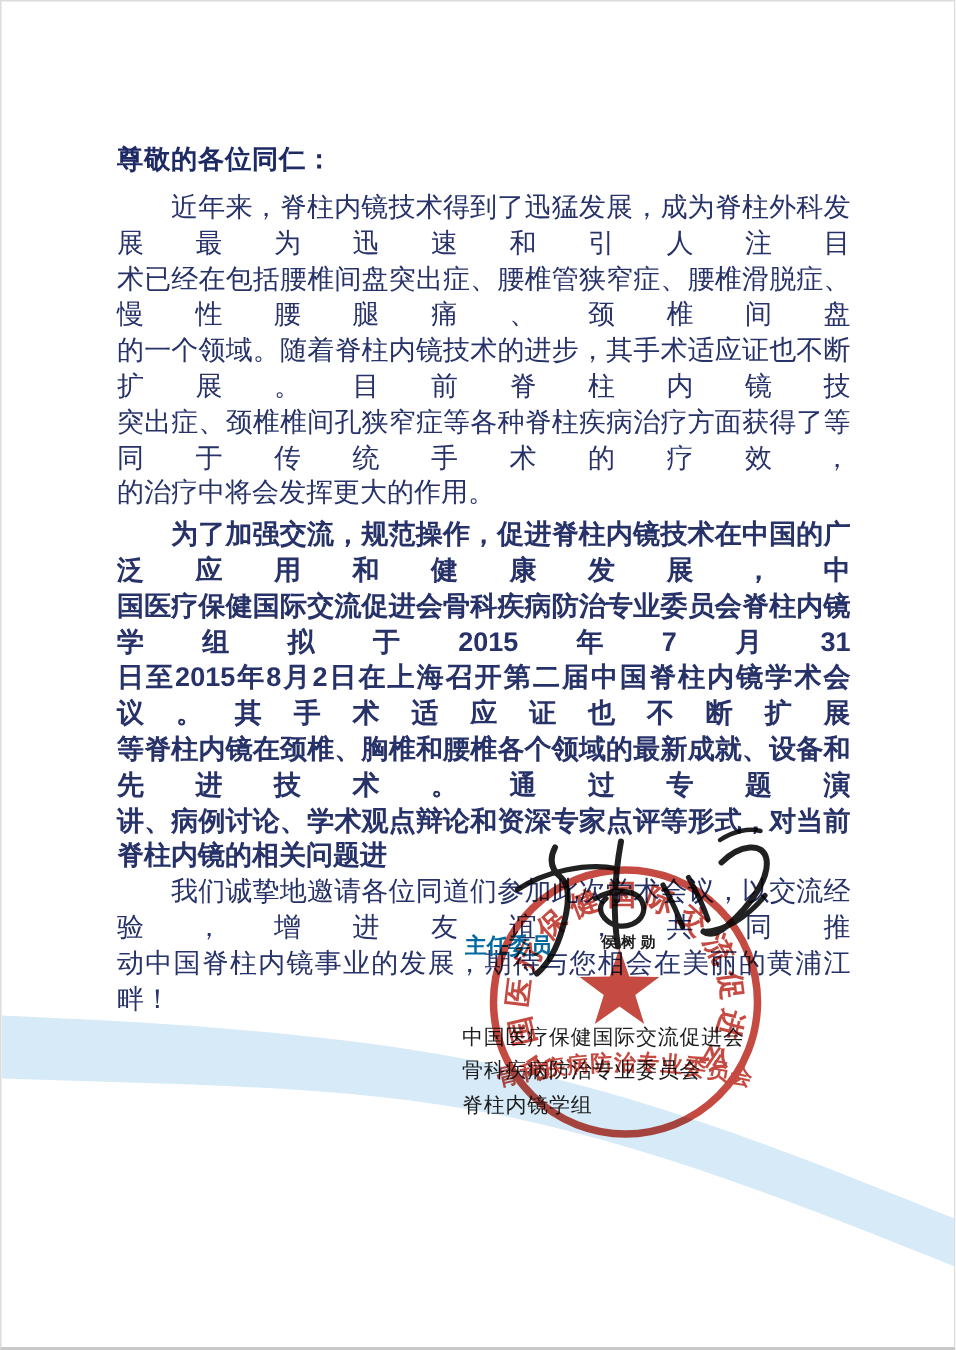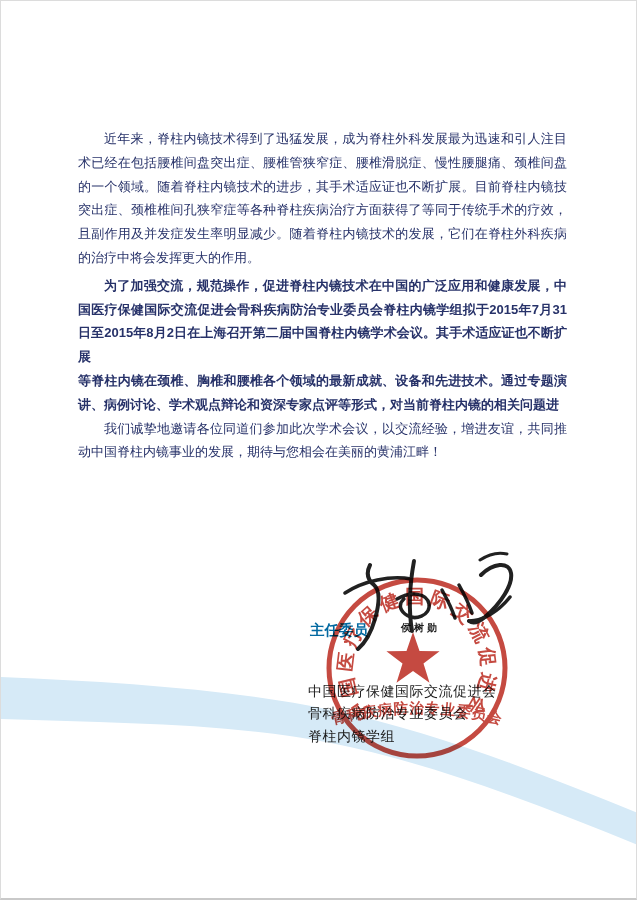--- a/index.html
+++ b/index.html
@@ -13,21 +13,21 @@
   .text-layer { position:absolute; left:0; top:0; width:637px; height:900px; z-index:2; }
   .stamp-svg { position:absolute; left:0; top:0; z-index:3; mix-blend-mode:multiply; }
   .sig-svg   { position:absolute; left:0; top:0; z-index:4; mix-blend-mode:multiply; }
 
   .greeting {
     position:absolute; left:77px; top:93px; margin:0;
     font-size:17.5px; font-weight:bold; color:#1e2a63; letter-spacing:0.5px;
   }
   .body-text {
     position:absolute; left:77px; top:126px; width:489px;
-    color:#273269; font-size:13px; line-height:23.8px;
+    color:#273269; font-size:18px; line-height:23.8px;
   }
   .para { margin:0; }
   .para-2 { margin-top:4px;font-weight:bold; }
   .para .line { text-align:justify; text-align-last:justify; }
   .para .line:first-child { text-indent:2em; }
   .para .line:last-child { text-align-last:left; }
 
   .role-label {
     position:absolute; left:309px; top:620px;
     font-size:14.5px; font-weight:600; color:#0369a1;
@@ -45,28 +45,28 @@
 <body>
 
 <div class="page">
 
   <svg class="swoosh-svg" width="637" height="900" viewBox="0 0 637 900">
     <path d="M 0 676 C 120 681 235 689 330 709 C 440 732 545 775 637 812
              L 637 844 C 540 805 435 763 330 742 C 230 722 115 722 0 718 Z" fill="#d6eaf7"></path>
   </svg>
 
   <div class="text-layer">
+    <h1 class="greeting">尊敬的各位同仁：</h1>
 
     <div class="body-text">
       <div class="para para-1">
         <div class="line">近年来，脊柱内镜技术得到了迅猛发展，成为脊柱外科发展最为迅速和引人注目</div>
         <div class="line">术已经在包括腰椎间盘突出症、腰椎管狭窄症、腰椎滑脱症、慢性腰腿痛、颈椎间盘</div>
         <div class="line">的一个领域。随着脊柱内镜技术的进步，其手术适应证也不断扩展。目前脊柱内镜技</div>
         <div class="line">突出症、颈椎椎间孔狭窄症等各种脊柱疾病治疗方面获得了等同于传统手术的疗效，</div>
-        <div class="line">且副作用及并发症发生率明显减少。随着脊柱内镜技术的发展，它们在脊柱外科疾病</div>
         <div class="line">的治疗中将会发挥更大的作用。</div>
       </div>
       <div class="para para-2">
         <div class="line">为了加强交流，规范操作，促进脊柱内镜技术在中国的广泛应用和健康发展，中</div>
         <div class="line">国医疗保健国际交流促进会骨科疾病防治专业委员会脊柱内镜学组拟于2015年7月31</div>
         <div class="line">日至2015年8月2日在上海召开第二届中国脊柱内镜学术会议。其手术适应证也不断扩展</div>
         <div class="line">等脊柱内镜在颈椎、胸椎和腰椎各个领域的最新成就、设备和先进技术。通过专题演</div>
         <div class="line">讲、病例讨论、学术观点辩论和资深专家点评等形式，对当前脊柱内镜的相关问题进</div>
       </div>
       <div class="para para-3">

